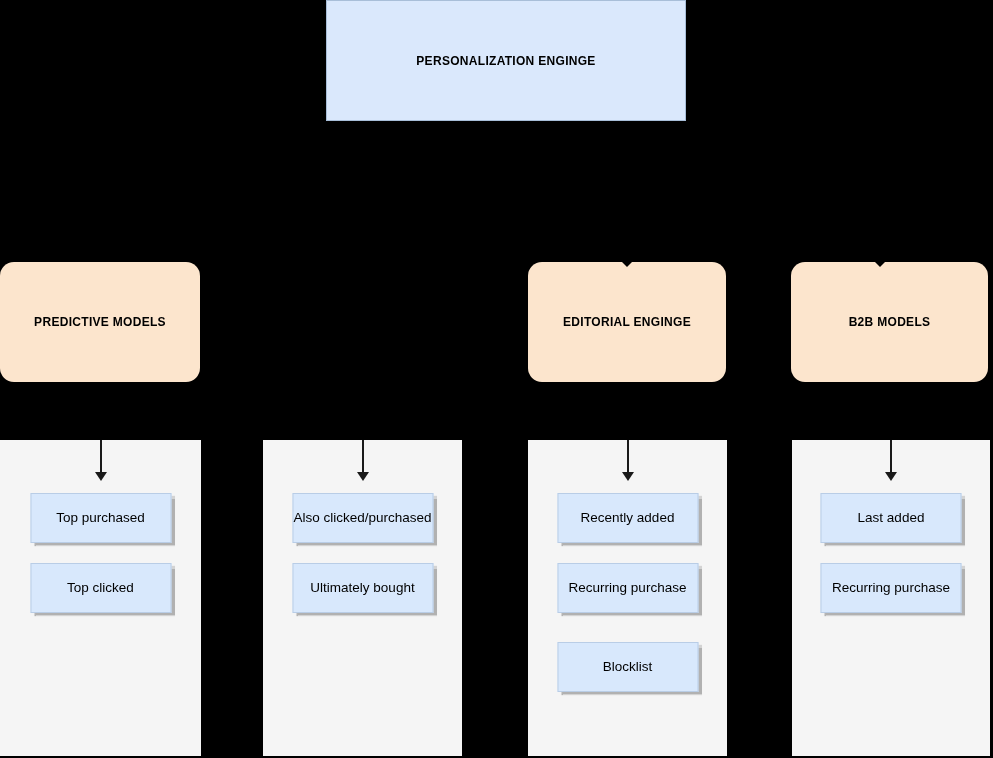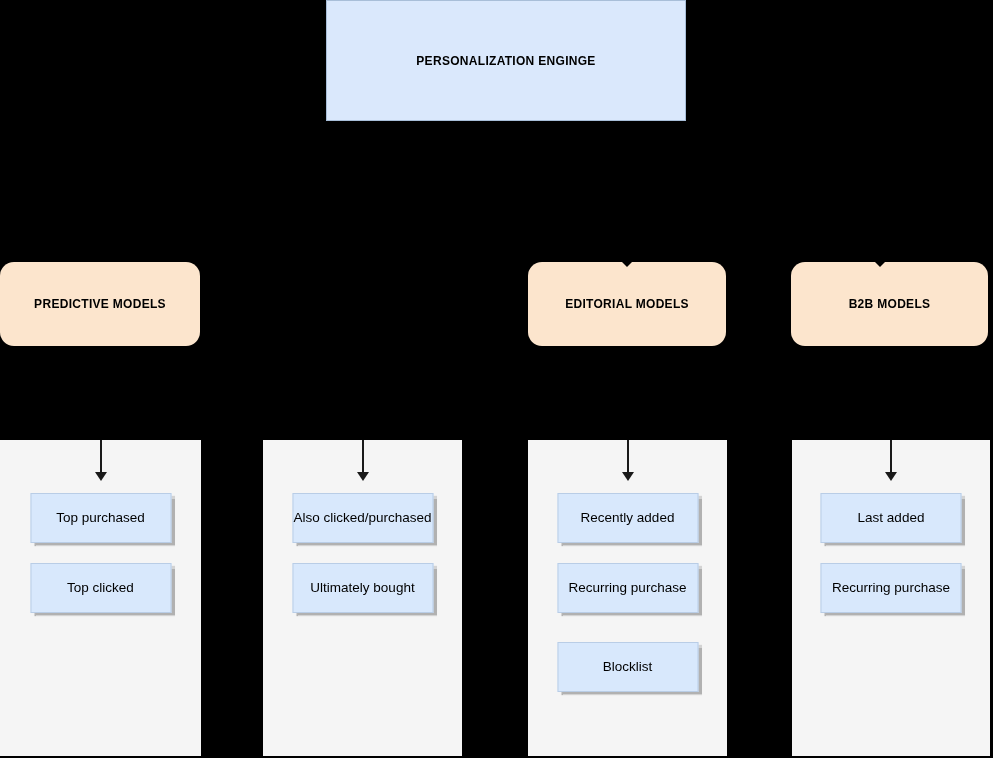--- a/index.html
+++ b/index.html
@@ -7,21 +7,21 @@
     position:relative;width:993px;height:758px;background:#000;
     font-family:"Liberation Sans",sans-serif;overflow:hidden;
   }
   .root-node{
     position:absolute;left:326px;top:0;width:360px;height:121px;
     background:#dae8fc;border:1px solid #a8bed8;box-sizing:border-box;
     display:flex;align-items:center;justify-content:center;
   }
   .bold-label{font-weight:bold;font-size:12px;color:#000;letter-spacing:.3px;text-align:center;}
   .category{
-    position:absolute;top:262px;height:84px;background:#fce5cd;border-radius:14px;
+    position:absolute;top:262px;height:120px;background:#fce5cd;border-radius:14px;
     display:flex;align-items:center;justify-content:center;text-align:center;
   }
   .cat1{left:0;width:200px}
   .cat2{left:262px;width:201px}
   .cat3{left:528px;width:198px}
   .cat4{left:791px;width:197px}
   .notch{
     position:absolute;top:0;width:0;height:0;
     border-left:5px solid transparent;border-right:5px solid transparent;
     border-top:5px solid #000;
@@ -61,21 +61,21 @@
 
   <div class="root-node">
     <span class="bold-label">PERSONALIZATION ENGINGE</span>
   </div>
 
   <div class="category cat1">
     <span class="bold-label">PREDICTIVE MODELS</span>
   </div>
   <div class="category cat3">
     <span class="notch notch-editorial"></span>
-    <span class="bold-label">EDITORIAL MODELS</span>
+    <span class="bold-label">EDITORIAL ENGINGE</span>
   </div>
   <div class="category cat4">
     <span class="notch notch-b2b"></span>
     <span class="bold-label">B2B MODELS</span>
   </div>
 
   <div class="panel p1">
     <div class="arrow">
       <div class="arrow-line"></div>
       <div class="arrow-head"></div>

